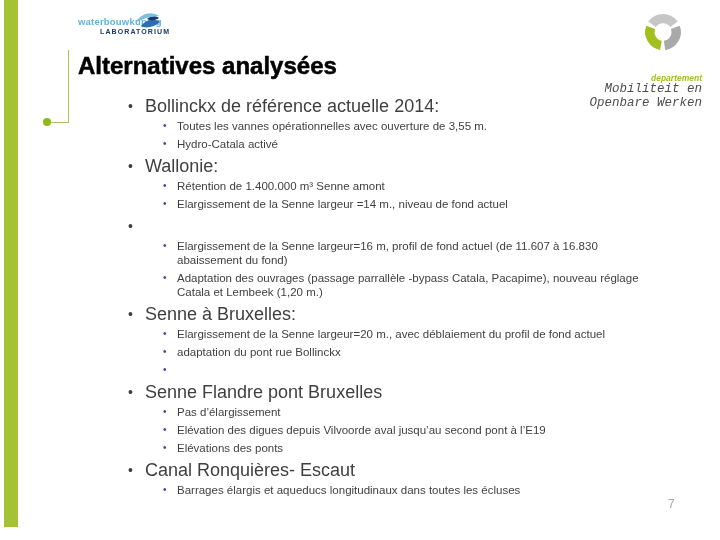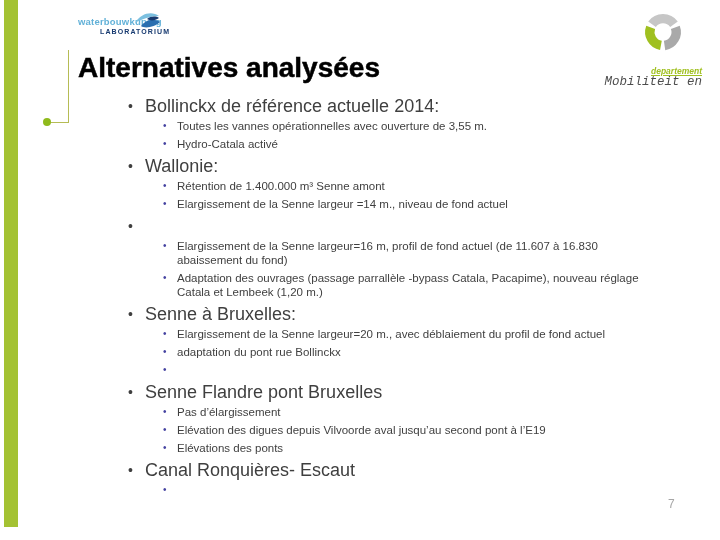--- a/index.html
+++ b/index.html
@@ -3,34 +3,34 @@
 <meta charset="utf-8">
 <style>
   html,body{margin:0;padding:0;background:#fff;}
   .slide{
     position:relative;width:720px;height:540px;background:#ffffff;
     font-family:"Liberation Sans",sans-serif;overflow:hidden;
   }
   
   .green-band{position:absolute;left:4px;top:0;width:14px;height:527px;background:var(--band-green);}
   
-  .title{position:absolute;left:78px;top:52px;margin:0;font-size:28px;font-weight:bold;
+  .title{position:absolute;left:78px;top:52px;margin:0;font-size:24px;font-weight:bold;
          color:#000;-webkit-text-stroke:0.5px #000;letter-spacing:0px;}
   .deco-vline{position:absolute;left:68px;top:50px;width:1px;height:73px;background:var(--olive);}
   .deco-hline{position:absolute;left:50px;top:122px;width:19px;height:1px;background:var(--olive);}
   .deco-dot{position:absolute;left:43px;top:118px;width:8px;height:8px;border-radius:50%;background:var(--dot-green);}
   
   .logo-left{position:absolute;left:78px;top:16px;width:90px;}
   .logo-left .wl1{font-size:9.5px;font-weight:bold;color:var(--logo-light-blue);letter-spacing:0.2px;}
   .logo-left .wl2{font-size:7px;font-weight:bold;color:var(--logo-navy);letter-spacing:1.1px;margin-left:22px;margin-top:1px;white-space:nowrap;}
   .logo-left svg{position:absolute;left:54px;top:-6px;}
   
   .logo-right{position:absolute;right:18px;top:10px;width:130px;text-align:right;}
   .logo-right .icon-wrap{padding-right:16px;}
-  .logo-right .dl1{font-size:8.5px;font-style:italic;font-weight:bold;color:var(--mow-green);margin-top:8px;text-decoration:underline;}
+  .logo-right .dl1{font-size:8.5px;font-style:italic;font-weight:bold;color:var(--mow-green);margin-top:15px;}
   .logo-right .dl2,.logo-right .dl3{font-size:12.5px;font-style:italic;color:var(--mow-text);line-height:13.5px;font-family:Liberation Mono, monospace;}
   
   .content{position:absolute;left:128px;top:96px;width:560px;}
   .section{margin-top:5px;}
   .section:first-child{margin-top:0;}
   .heading{display:flex;font-size:18px;line-height:21px;color:var(--text);margin-bottom:2px;}
   .heading .bullet{flex:none;width:17px;font-size:14px;line-height:21px;color:var(--text);}
   .sub{display:flex;margin-left:35px;margin-bottom:4px;font-size:11.5px;line-height:14px;color:var(--text);}
   .sub .bullet{flex:none;width:14px;font-size:10px;line-height:14px;color:var(--sub-bullet);}
   .sub .txt{max-width:466px;}
@@ -57,20 +57,21 @@
   <div class="logo-right">
     <div class="icon-wrap">
       <svg width="46" height="44" viewBox="0 0 44 42">
         <path d="M11.5 13.5 A13 13 0 0 1 32.5 13.5" fill="none" stroke="#c6c6c6" stroke-width="9"></path>
         <path d="M33.8 16.5 A13 13 0 0 1 23.5 33.9" fill="none" stroke="#a9a9a9" stroke-width="9"></path>
         <path d="M20 33.8 A13 13 0 0 1 10.2 16.5" fill="none" stroke="#a0c020" stroke-width="9"></path>
       </svg>
     </div>
     <div class="dl1">departement</div>
     <div class="dl2">Mobiliteit en</div>
+    <div class="dl3">Openbare Werken</div>
   </div>
 
   <h1 class="title">Alternatives analysées</h1>
   <div class="deco-vline"></div>
   <div class="deco-hline"></div>
   <div class="deco-dot"></div>
 
   <div class="content" id="content">
   <div class="section">
     <div class="heading">
@@ -171,19 +172,20 @@
   </div>
 
   <div class="section">
     <div class="heading">
       <span class="bullet">•</span>
       <span class="htxt">Canal Ronquières- Escaut</span>
     </div>
     <div>
   <div class="sub">
     <span class="bullet">•</span>
+    <span class="txt">Barrages élargis et aqueducs longitudinaux dans toutes les écluses</span>
   </div>
 </div>
   </div>
 </div>
 
   <div class="page-number">7</div>
 </div>
 
 </body></html>

